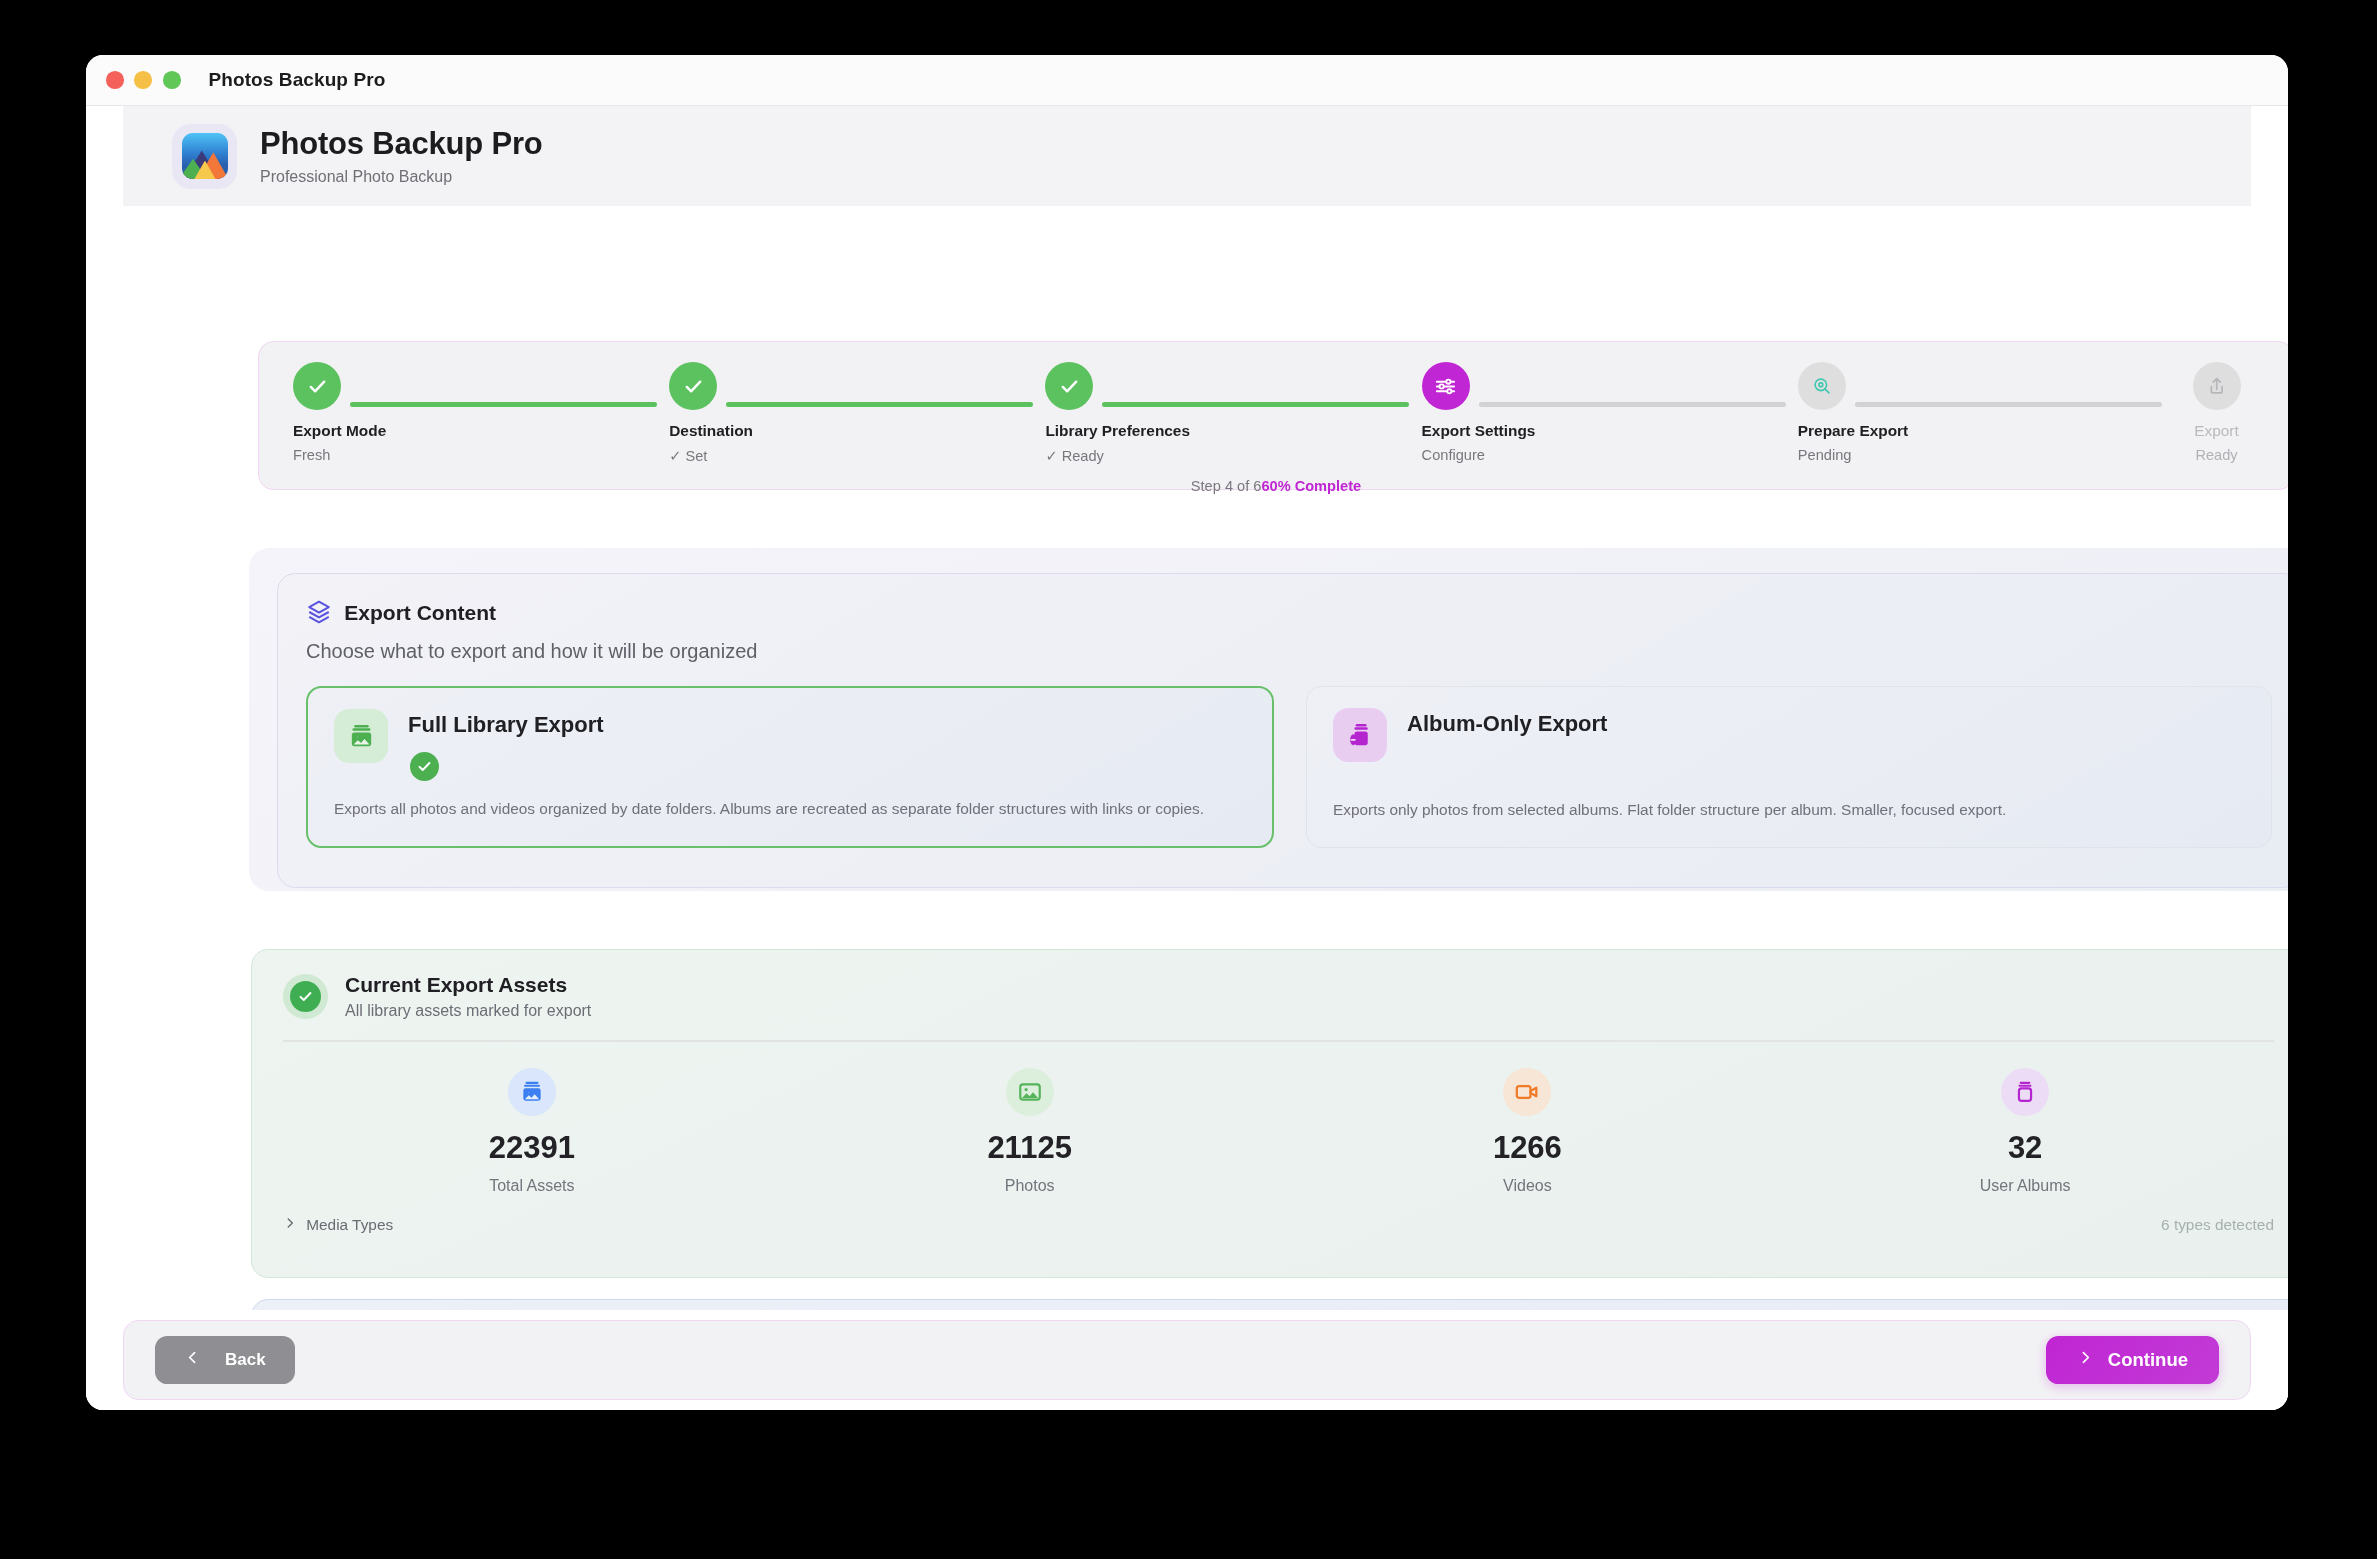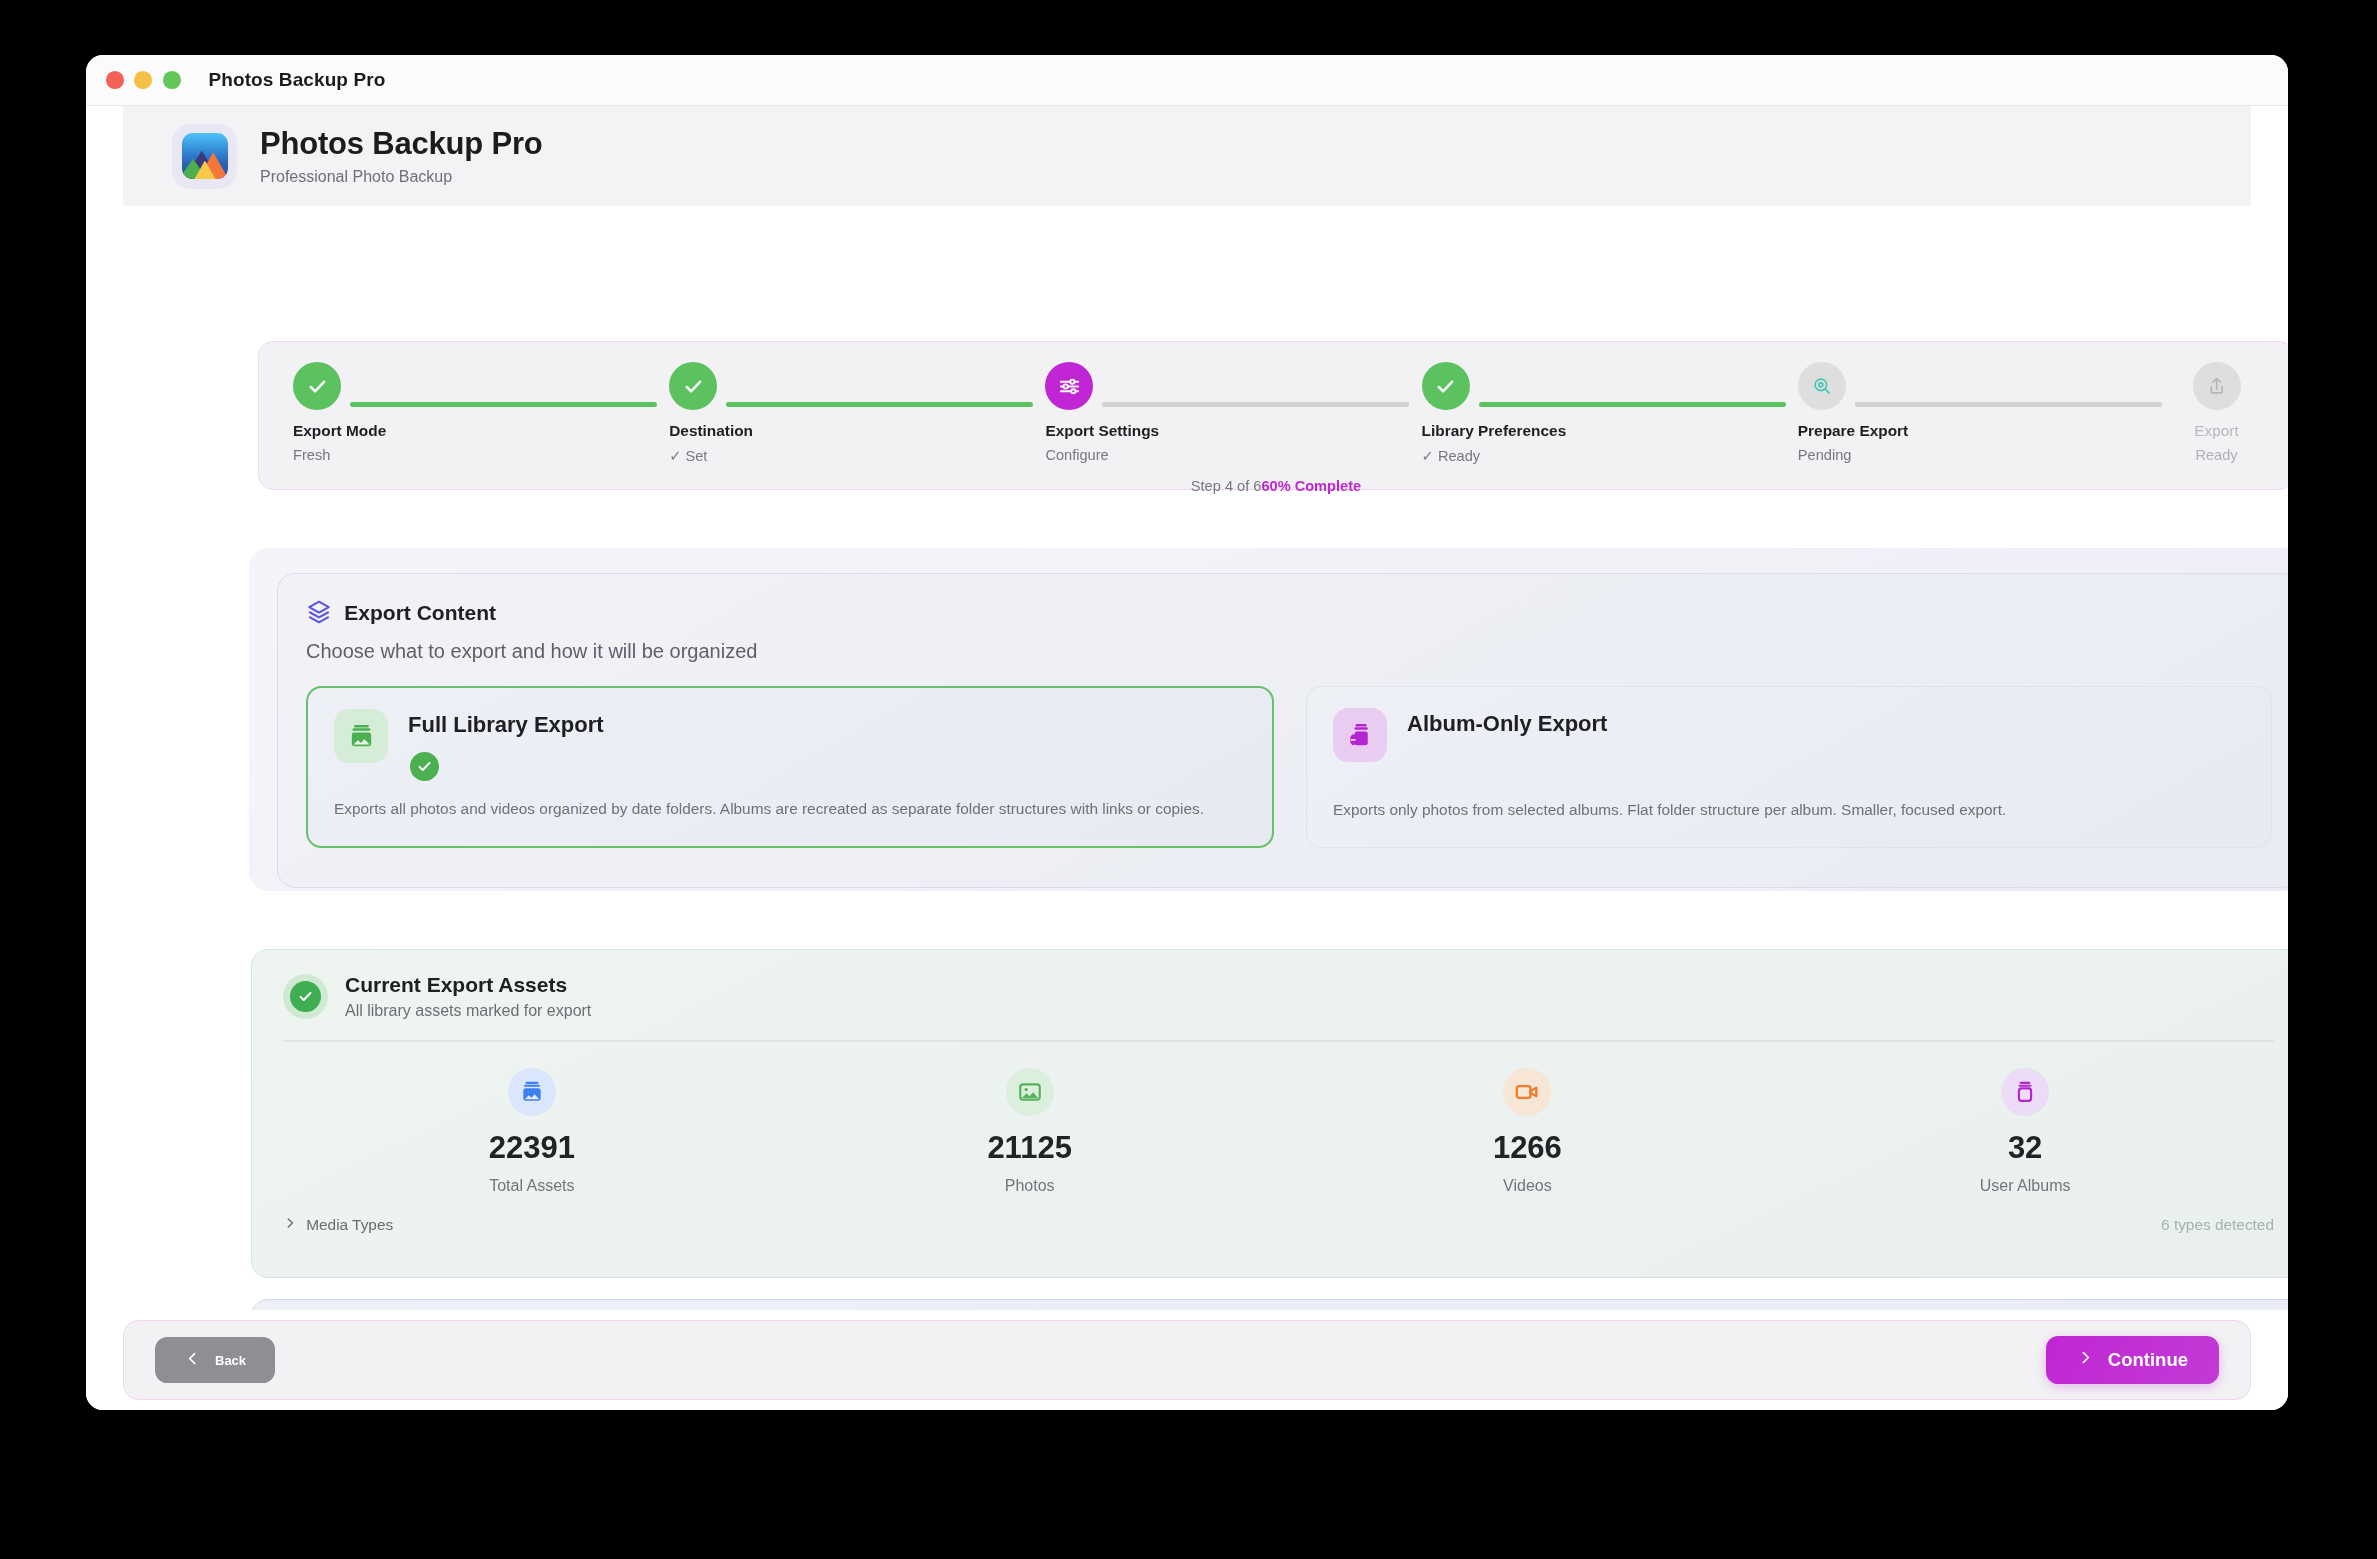--- a/index.html
+++ b/index.html
@@ -242,23 +242,23 @@
   }
   .footer-inner {
     margin: 0 37px; width: 2128px; height: 80px;
     background: #f2f2f4;
     border: 1.5px solid #f0d6f2;
     border-radius: 15.4px;
     display: flex; align-items: center; justify-content: space-between;
     padding: 0 31px;
   }
   .btn-back {
-    display: flex; align-items: center; gap: 14px;
+    display: flex; align-items: center; gap: 24px;
     background: #8e8e93; color: #fff;
-    font-size: 13px; font-weight: 700;
+    font-size: 17px; font-weight: 700;
     border: none; border-radius: 12.3px;
     padding: 13px 29px; cursor: pointer;
   }
   .btn-continue {
     display: flex; align-items: center; gap: 14px;
     background: linear-gradient(120deg,#c026d3 0%,#c23ad6 100%);
     color: #fff; font-size: 18.5px; font-weight: 700;
     border: none; border-radius: 12.3px;
     padding: 13px 31px; cursor: pointer;
     box-shadow: 0 3.1px 10.8px rgba(192,38,211,.28);
@@ -309,50 +309,50 @@
 
         <div class="step">
           <div class="connector green"></div>
           <div class="circle done">
             <svg width="23" height="23" viewBox="0 0 24 24" fill="none" stroke="#fff" stroke-width="2.6" stroke-linecap="round" stroke-linejoin="round">
                 <path d="M5 12.5l4.5 4.5L19 7"></path>
               </svg>
           </div>
           <div class="step-label">Destination</div>
           <div class="step-status">✓ Set</div>
+        </div>
+
+        <div class="step">
+          <div class="connector green"></div>
+          <div class="circle done">
+            <svg width="23" height="23" viewBox="0 0 24 24" fill="none" stroke="#fff" stroke-width="2.6" stroke-linecap="round" stroke-linejoin="round">
+                <path d="M5 12.5l4.5 4.5L19 7"></path>
+              </svg>
+          </div>
+          <div class="step-label">Library Preferences</div>
+          <div class="step-status">✓ Ready</div>
         </div>
 
         <div class="step">
           <div class="connector"></div>
           <div class="circle active">
             <svg width="23" height="23" viewBox="0 0 24 24" fill="none" stroke="#fff" stroke-width="2" stroke-linecap="round">
               <line x1="3" y1="7" x2="21" y2="7"></line>
                 <circle cx="15" cy="7" r="2.2" fill="#c026d3"></circle>
               <line x1="3" y1="12" x2="21" y2="12"></line>
                 <circle cx="8" cy="12" r="2.2" fill="#c026d3"></circle>
               <line x1="3" y1="17" x2="21" y2="17"></line>
                 <circle cx="16" cy="17" r="2.2" fill="#c026d3"></circle>
             </svg>
           </div>
           <div class="step-label">Export Settings</div>
           <div class="step-status">Configure</div>
         </div>
 
         <div class="step">
-          <div class="connector green"></div>
-          <div class="circle done">
-            <svg width="23" height="23" viewBox="0 0 24 24" fill="none" stroke="#fff" stroke-width="2.6" stroke-linecap="round" stroke-linejoin="round">
-                <path d="M5 12.5l4.5 4.5L19 7"></path>
-              </svg>
-          </div>
-          <div class="step-label">Library Preferences</div>
-          <div class="step-status">✓ Ready</div>
-        </div>
-
-        <div class="step">
           <div class="connector"></div>
           <div class="circle idle">
             <svg width="21.5" height="21.5" viewBox="0 0 24 24" fill="none" stroke="#3ec8b0" stroke-width="1.8" stroke-linecap="round">
               <circle cx="11" cy="11" r="6.4"></circle>
                 <line x1="15.8" y1="15.8" x2="20" y2="20"></line>
               <circle cx="11" cy="11" r="2.2"></circle>
             </svg>
           </div>
           <div class="step-label">Prepare Export</div>
           <div class="step-status">Pending</div>

